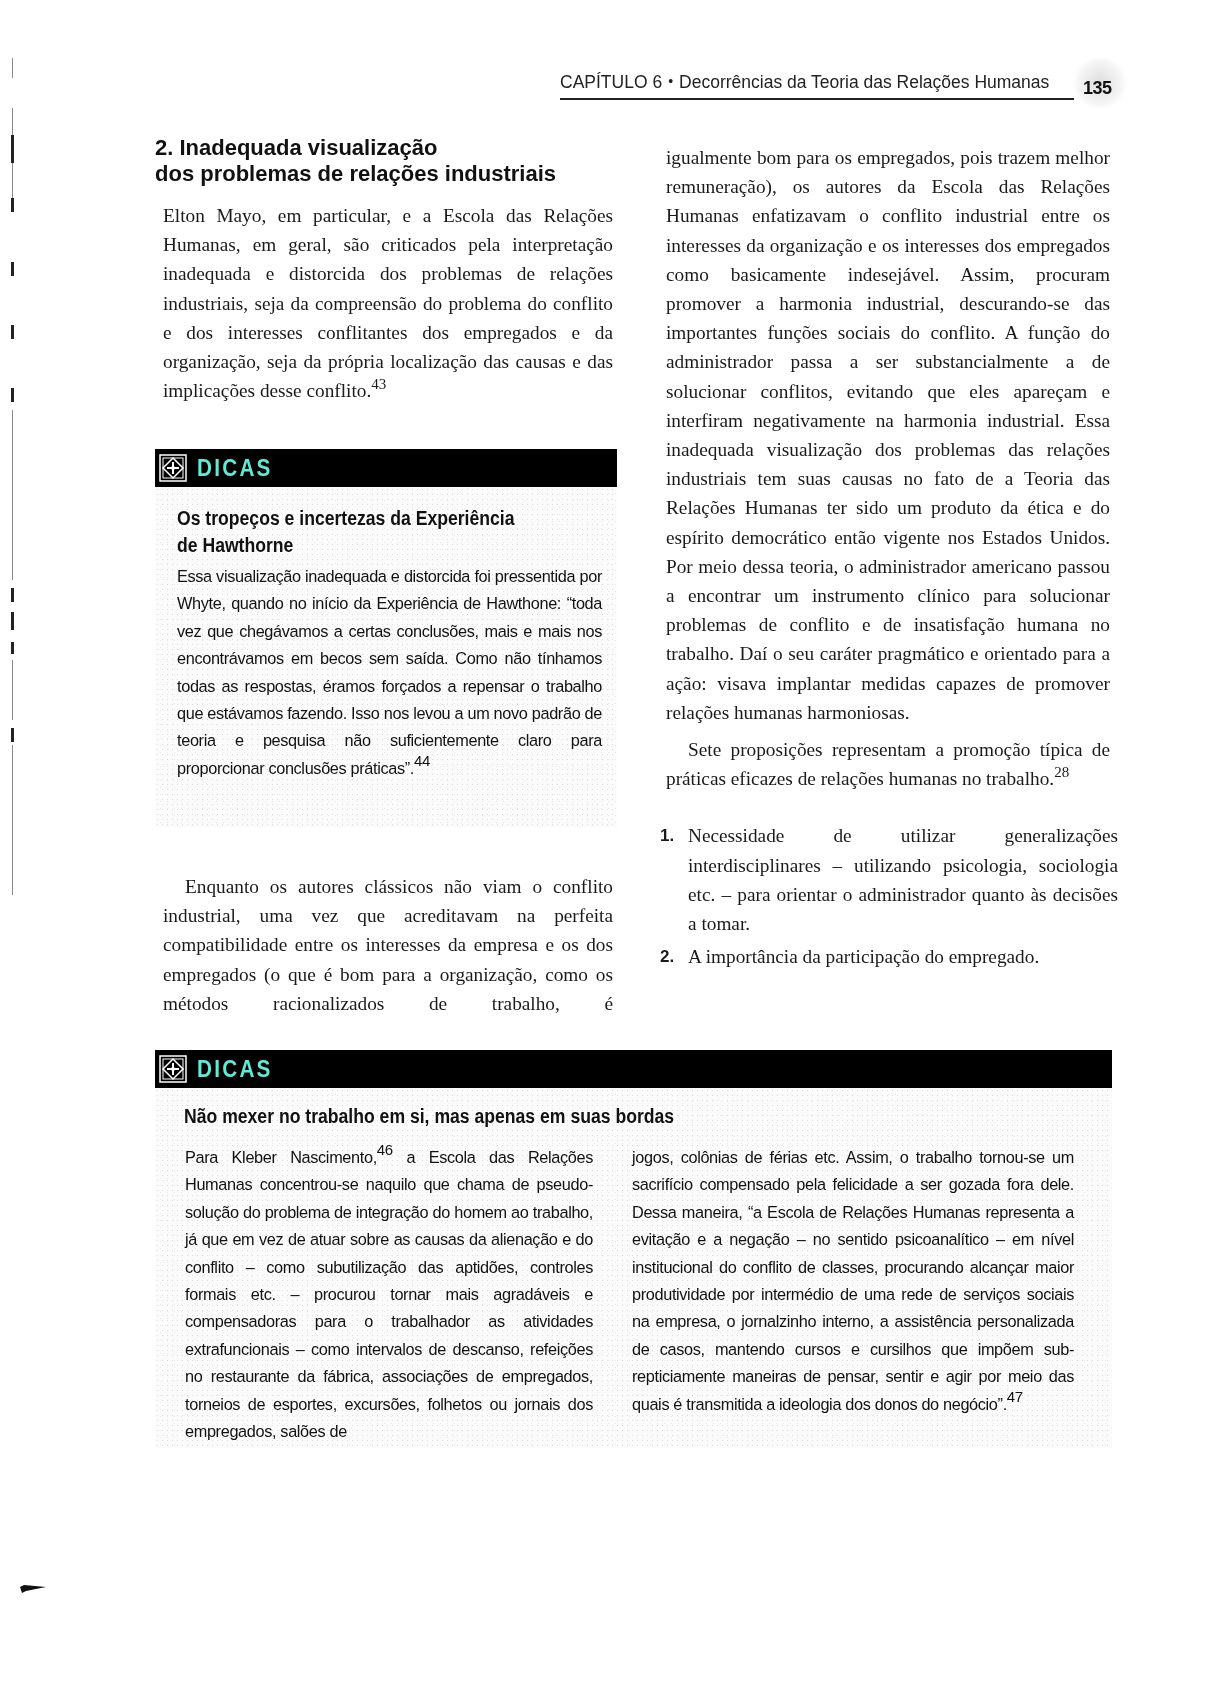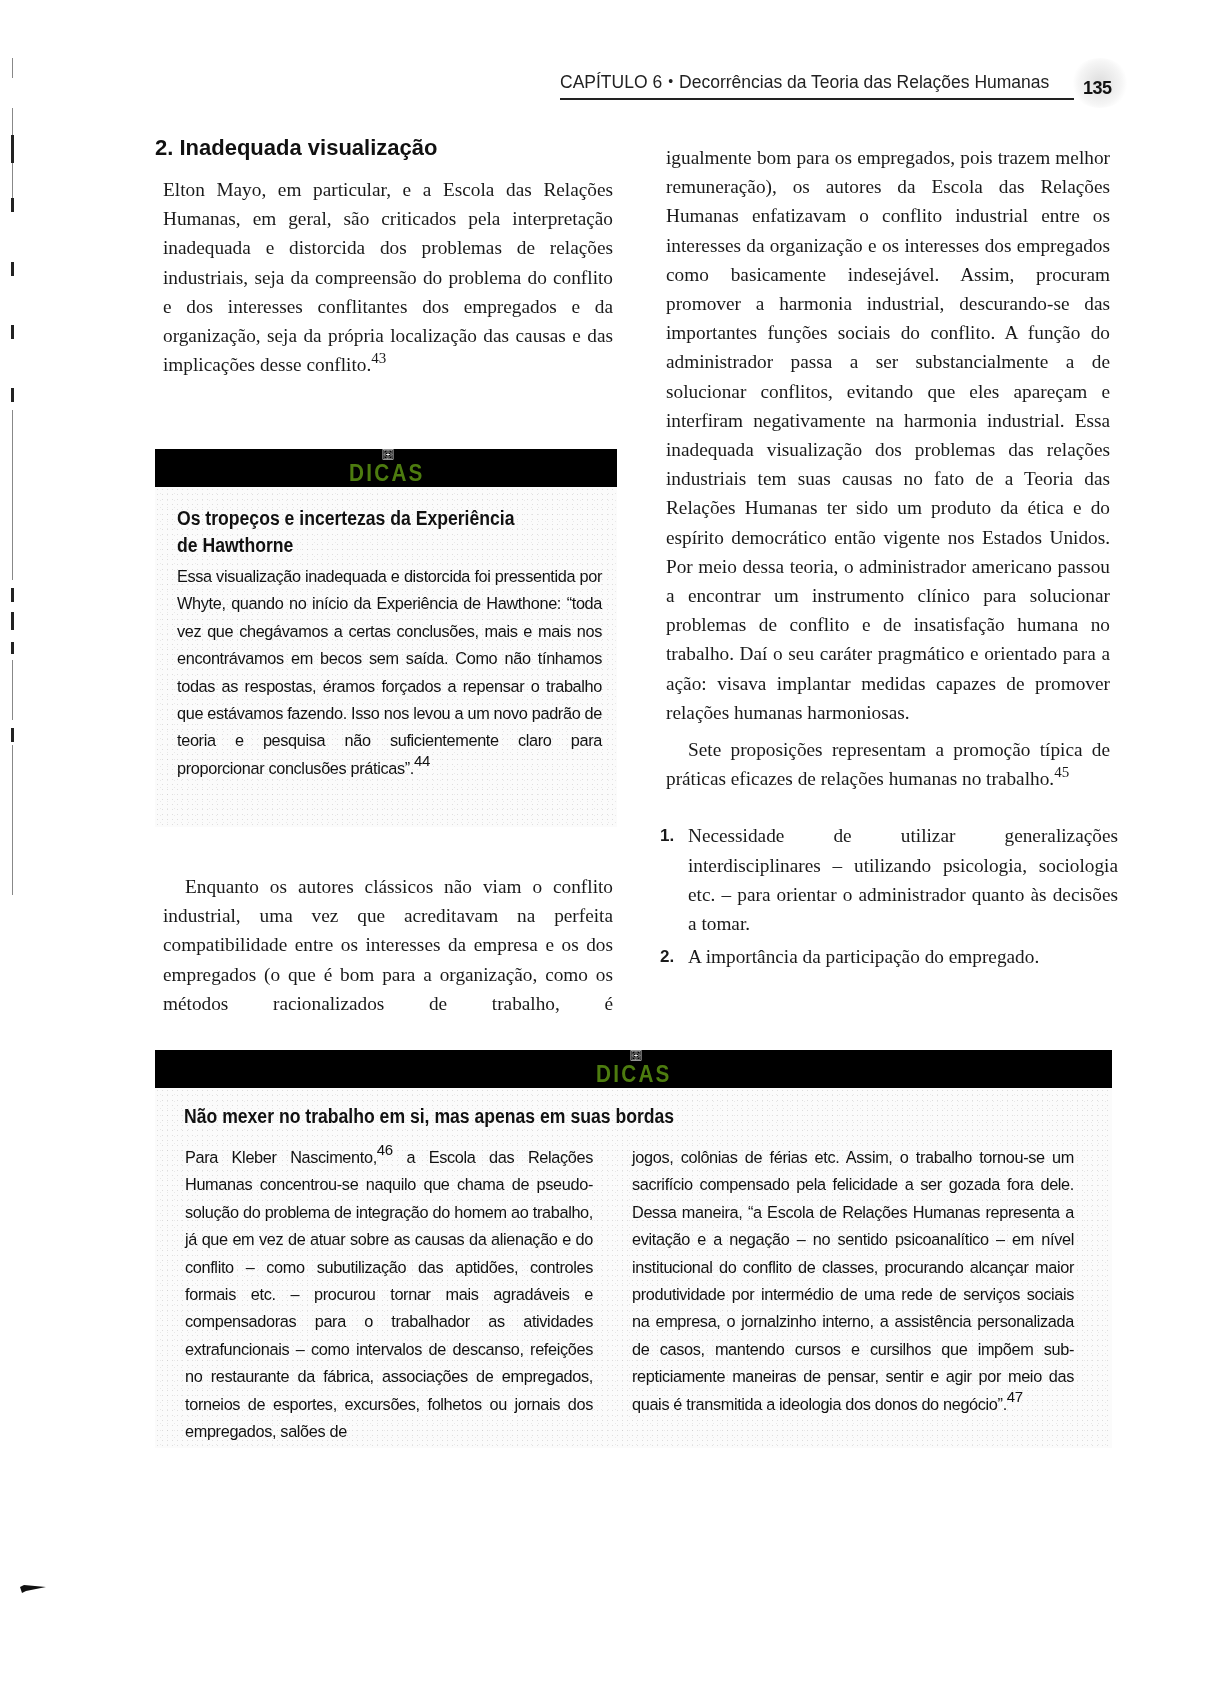--- a/index.html
+++ b/index.html
@@ -28,22 +28,22 @@
   .section-title {
     font-family: "Liberation Sans", sans-serif; font-size: 22px; line-height: 26px; color: #111; margin: 0;
   }
   .body-text {
     font-size: 19.3px; line-height: 29.2px; text-align: justify; margin: 8px; hyphens: none;
   }
   .indent { text-indent: 22px; }
   sup { font-size: 15px; line-height: 0; vertical-align: 8px; }
 
   .dicas-bar {
-    position: absolute; background: #000; color: #4d7c0f; height: 38px;
-    display: flex; align-items: center; flex-direction: column;
+    position: absolute; background: #000; color: #5eead4; height: 38px;
+    display: flex; align-items: center;
   }
   .dicas-icon { width: 28px; height: 28px; margin-left: 4px; display: inline-block; }
   .dicas-label {
     font-family: "Liberation Sans", sans-serif; font-weight: bold; font-size: 23px; letter-spacing: 2.5px;
     margin-left: 10px; transform: scaleX(0.9); transform-origin: left center;
   }
   .tip-box {
     position: absolute;
     background-color: #fbfbfb;
     background-image:
@@ -77,20 +77,21 @@
   <div class="running-head">
     <span>CAPÍTULO 6</span><span class="bullet">•</span><span>Decorrências da Teoria das Relações Humanas</span>
   </div>
   <div class="head-rule"></div>
   <div class="page-number-halo"></div>
   <div class="page-number">135</div>
 
   <div class="col-left" style="top:135px;">
     <h2 class="section-title">
       <span>2. Inadequada visualização</span><br>
+      <span>dos problemas de relações industriais</span>
     </h2>
     <p class="body-text" style="margin-top:14px;"><span>Elton Mayo, em particular, e a Escola das Relações Humanas, em geral, são criticados pela interpretação inadequada e distorcida dos problemas de relações industriais, seja da compreensão do problema do conflito e dos interesses conflitantes dos empregados e da organização, seja da própria localização das causas e das implicações desse conflito.</span><sup>43</sup></p>
   </div>
 
   <div class="dicas-bar" style="left:155px; top:449px; width:462px;">
     <svg class="dicas-icon" viewBox="0 0 28 28">
       <rect x="1" y="1" width="26" height="26" fill="none" stroke="#fff" stroke-width="1.5"></rect>
       <rect x="4" y="4" width="20" height="20" fill="none" stroke="#fff" stroke-width="1"></rect>
       <polygon points="14,4 24,14 14,24 4,14" fill="#000" stroke="#fff" stroke-width="1.5"></polygon>
       <line x1="14" y1="8" x2="14" y2="20" stroke="#fff" stroke-width="2"></line>
@@ -108,21 +109,21 @@
       <p class="tip-text" style="margin-top:4px;"><span>Essa visualização inadequada e distorcida foi pressentida por Whyte, quando no início da Experiência de Hawthone: “toda vez que chegávamos a certas conclusões, mais e mais nos encontrávamos em becos sem saída. Como não tínhamos todas as respostas, éramos forçados a repensar o trabalho que estávamos fazendo. Isso nos levou a um novo padrão de teoria e pesquisa não suficientemente claro para proporcionar conclusões práticas”.</span><sup>44</sup></p>
     </div>
   </div>
 
   <div class="col-left" style="top:864px;">
     <p class="body-text indent" style="text-align-last:justify;">Enquanto os autores clássicos não viam o conflito industrial, uma vez que acreditavam na perfeita compatibilidade entre os interesses da empresa e os dos empregados (o que é bom para a organização, como os métodos racionalizados de trabalho, é</p>
   </div>
 
   <div class="col-right" style="top:135px;">
     <p class="body-text">igualmente bom para os empregados, pois trazem melhor remuneração), os autores da Escola das Relações Humanas enfatizavam o conflito industrial entre os interesses da organização e os interesses dos empregados como basicamente indesejável. Assim, procuram promover a harmonia industrial, descurando-se das importantes funções sociais do conflito. A função do administrador passa a ser substancialmente a de solucionar conflitos, evitando que eles apareçam e interfiram negativamente na harmonia industrial. Essa inadequada visualização dos problemas das relações industriais tem suas causas no fato de a Teoria das Relações Humanas ter sido um produto da ética e do espírito democrático então vigente nos Estados Unidos. Por meio dessa teoria, o administrador americano passou a encontrar um instrumento clínico para solucionar problemas de conflito e de insatisfação humana no trabalho. Daí o seu caráter pragmático e orientado para a ação: visava implantar medidas capazes de promover relações humanas harmoniosas.</p>
-    <p class="body-text indent"><span>Sete proposições representam a promoção típica de práticas eficazes de relações humanas no trabalho.</span><sup>45</sup></p>
+    <p class="body-text indent"><span>Sete proposições representam a promoção típica de práticas eficazes de relações humanas no trabalho.</span><sup>28</sup></p>
     <ol class="list" style="margin-top:28px;">
       <li class="list-item">
         <span class="list-num">1.</span>
         <span class="list-text">Necessidade de utilizar generalizações interdisciplinares – utilizando psicologia, sociologia etc. – para orientar o administrador quanto às decisões a tomar.</span>
       </li>
       <li class="list-item" style="margin-top:4px;">
         <span class="list-num">2.</span>
         <span class="list-text">A importância da participação do empregado.</span>
       </li>
     </ol>

